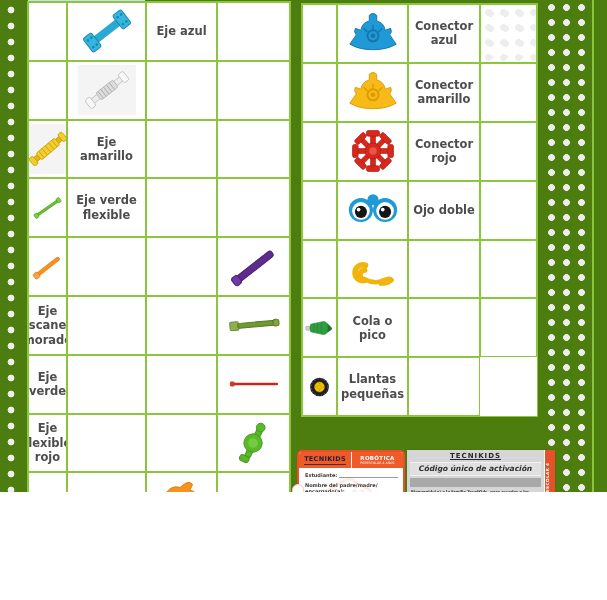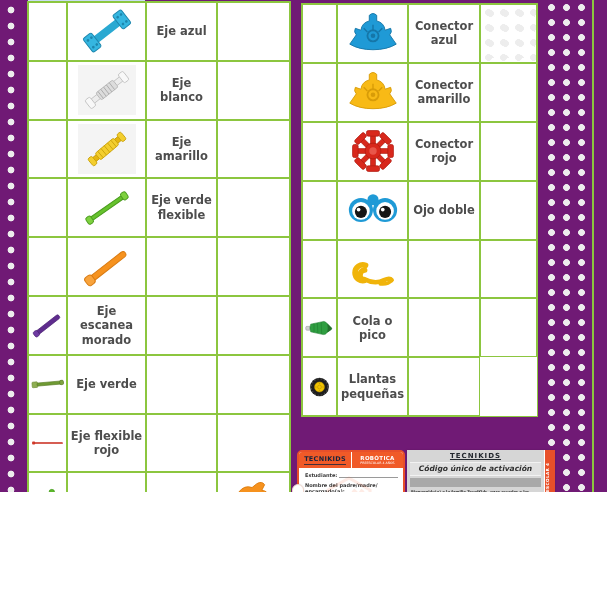--- a/index.html
+++ b/index.html
@@ -1,16 +1,16 @@
 <!DOCTYPE html>
 <html><head>
 <meta charset="utf-8">
 <style>
   html,body{margin:0;padding:0;background:#fff;}
-  #page{position:relative;width:607px;height:492px;background:#701a75;overflow:hidden;
+  #page{position:relative;width:607px;height:492px;background:#4d7c0f;overflow:hidden;
         font-family:"DejaVu Sans",sans-serif;}
   
   .dots{position:absolute;background-image:radial-gradient(circle,#ededed 0 3.1px,rgba(0,0,0,0) 3.7px);}
   .dots-left{left:3px;top:2px;width:15px;height:558px;background-size:16px 16px;}
   .dots-right{left:544px;top:0;width:47px;height:592px;background-size:15px 15px;}
   .dots-patch{left:483px;top:6px;width:52px;height:52px;background-size:15px 15px;z-index:5;}
   .vline-green{position:absolute;left:592px;top:0;width:2px;height:594px;background:#8cc63f;}
   .hline-dark{position:absolute;left:24px;top:593px;width:576px;height:3px;background:#16324a;}
   .hline-blue-top{position:absolute;left:28px;top:0;width:117px;height:2px;background:#c9def2;}
   .hline-blue-seg{position:absolute;left:28px;top:116px;width:39px;height:2px;background:#aac8ec;}
@@ -120,23 +120,20 @@
         <svg width="58" height="50" viewBox="0 0 60 56">
           <g transform="rotate(-38 30 28)">
             <rect x="6" y="25" width="48" height="6" rx="2" fill="#ececec" stroke="#c4c4c4"></rect>
             <rect x="18" y="23" width="24" height="10" rx="2" fill="#dcdcdc" stroke="#b8b8b8"></rect>
             <path d="M21,23v10M25,23v10M29,23v10M33,23v10M37,23v10" stroke="#ababab" stroke-width="1" fill="none"></path>
             <rect x="3" y="22" width="7" height="12" rx="2" fill="#f8f8f8" stroke="#c4c4c4"></rect>
             <rect x="50" y="22" width="7" height="12" rx="2" fill="#f8f8f8" stroke="#c4c4c4"></rect>
           </g>
         </svg>
       </div>
-    </div>
-    <div class="cell">
-      <span class="lbl">Eje blanco</span>
     </div>
     <div class="cell"></div>
 
     <div class="cell"></div>
     <div class="cell">
       <div class="photo">
         <svg width="56" height="48" viewBox="0 0 60 56">
           <g transform="rotate(-40 30 28)">
             <rect x="8" y="25" width="44" height="6" rx="2" fill="#e6b60e" stroke="#c79c08"></rect>
             <rect x="16" y="23" width="28" height="10" rx="2" fill="#f3ce2e" stroke="#caa20c"></rect>

